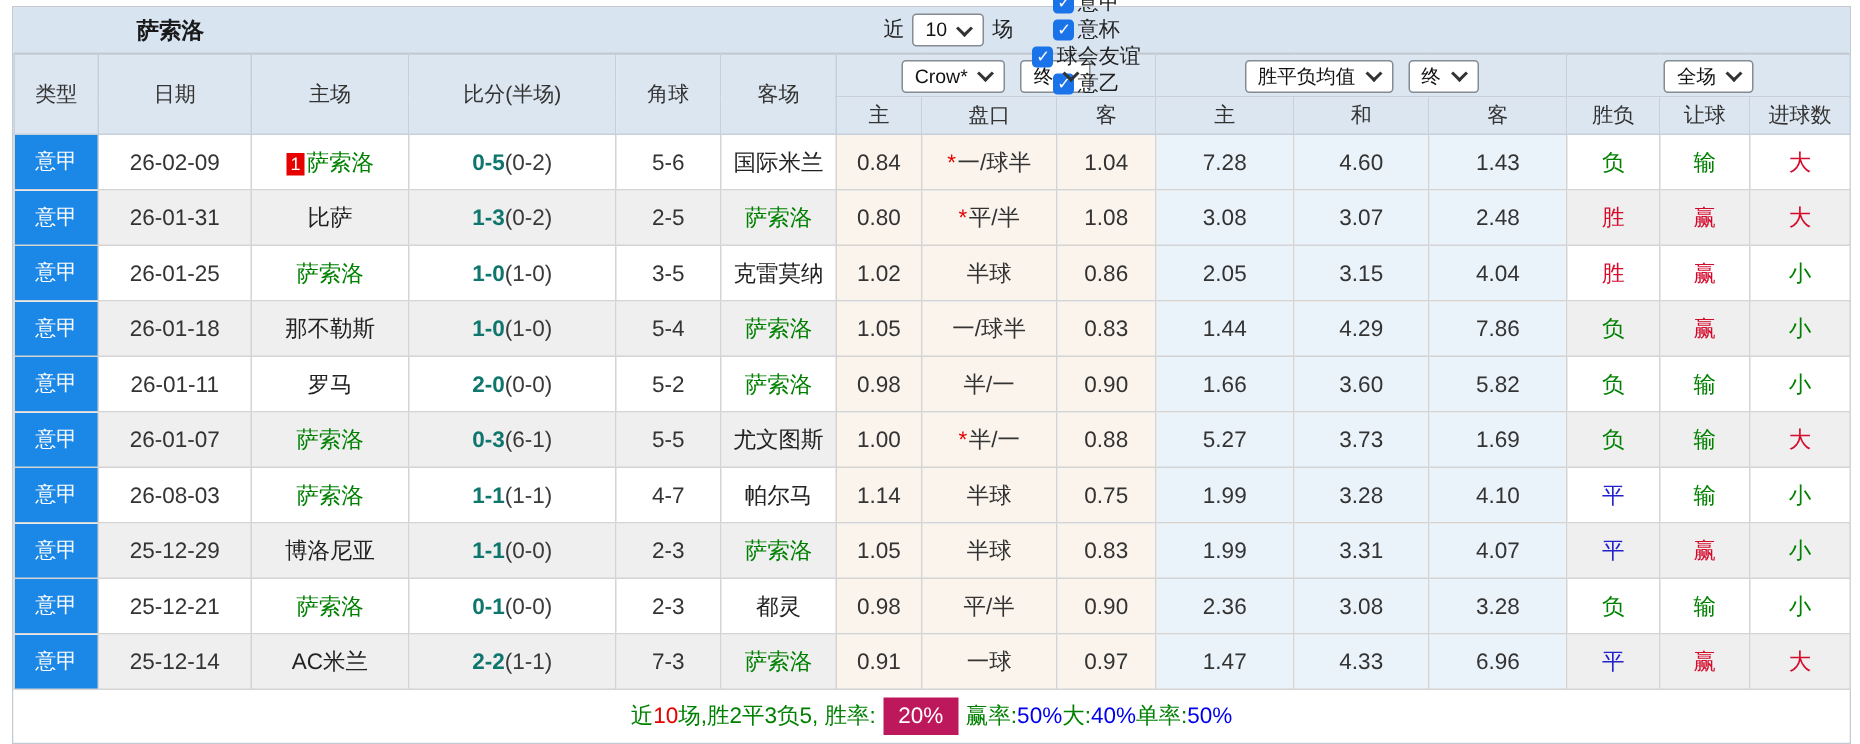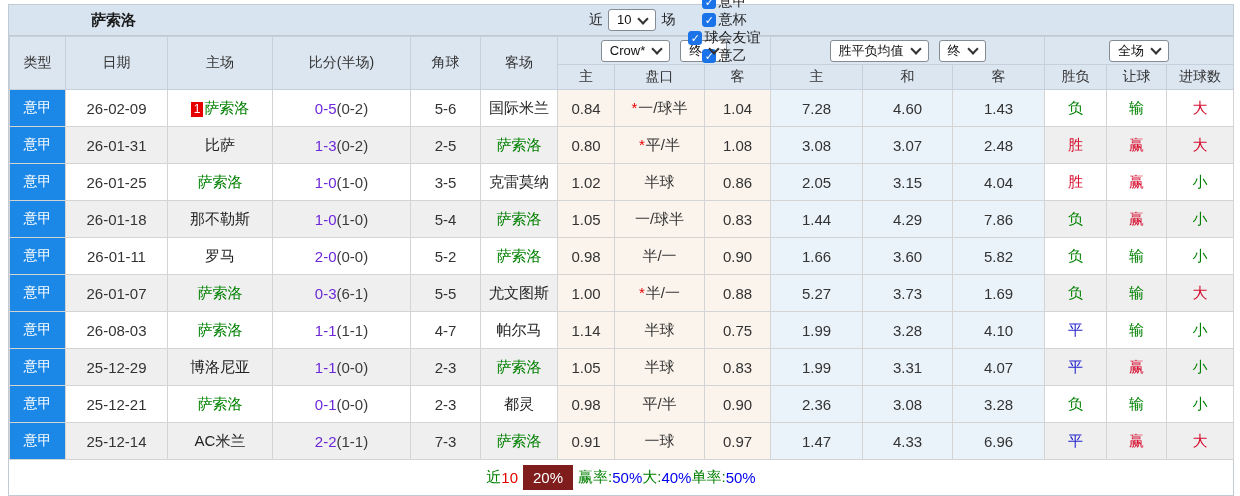--- a/index.html
+++ b/index.html
@@ -49,35 +49,35 @@
   .selcell{background:#dce6f1;border-color:#c6d0dc;}
   .selcell .sel{margin:0 5px;}
   tbody tr{height:37px;font-size:15px;color:#333;background:#fff;}
   tbody tr.even{background:#efefef;}
   td.league-cell{background:#1b87e6;color:#fff;font-size:14px;}
   td.cream{background:#fbf4ec;margin-left:44px;}
   td.lblue{background:#ebf3fa;}
   .team-name{color:#222;}
   .team-name.self{color:#008000;}
   .badge{background:#e60000;color:#fff;font-size:12px;padding:0 3px;margin-right:1px;display:inline-block;line-height:15px;}
-  .ft{color:#6d28d9;}
+  .ft{color:#0f766e;font-weight:bold;}
   .ht{color:#3a3a3a;}
   .star{color:#e60000;margin-right:1px;}
   .c-red{color:#d50a2b;}
   .c-green{color:#008000;}
   .c-blue{color:#2222cc;}
   
   .footer{
     height:35px;display:flex;align-items:center;justify-content:center;
     font-size:15px;background:#fff;
   }
   .footer .f-green{color:#008000;}
   .footer .f-red{color:#e60000;}
   .footer .f-blue{color:#0000ee;text-align:center;}
-  .footer .f-badge{background:#7f1d1d;color:#fff;padding:4px 10px;margin:0 5px;display:inline-block;}
+  .footer .f-badge{background:#be185d;color:#fff;padding:4px 10px;margin:0 5px;display:inline-block;}
 </style>
 </head>
 <body>
 
 <div class="widget">
 
   <div class="topbar">
     <span class="title">萨索洛</span>
     <div class="controls">
       <span>近</span>
@@ -344,20 +344,21 @@
           <td class="c-blue">平</td>
           <td class="c-red">赢</td>
           <td class="c-red">大</td>
         </tr>
       </tbody>
   </table>
 
   <div class="footer" id="footer">
       <span class="f-green">近</span>
       <span class="f-red">10</span>
+      <span class="f-green">场,胜2平3负5, 胜率:</span>
       <span class="f-badge">20%</span>
       <span class="f-green">赢率:</span>
       <span class="f-blue">50%</span>
       <span class="f-green"> 大:</span>
       <span class="f-blue">40%</span>
       <span class="f-green"> 单率:</span>
       <span class="f-blue">50%</span>
     </div>
 </div>
 

